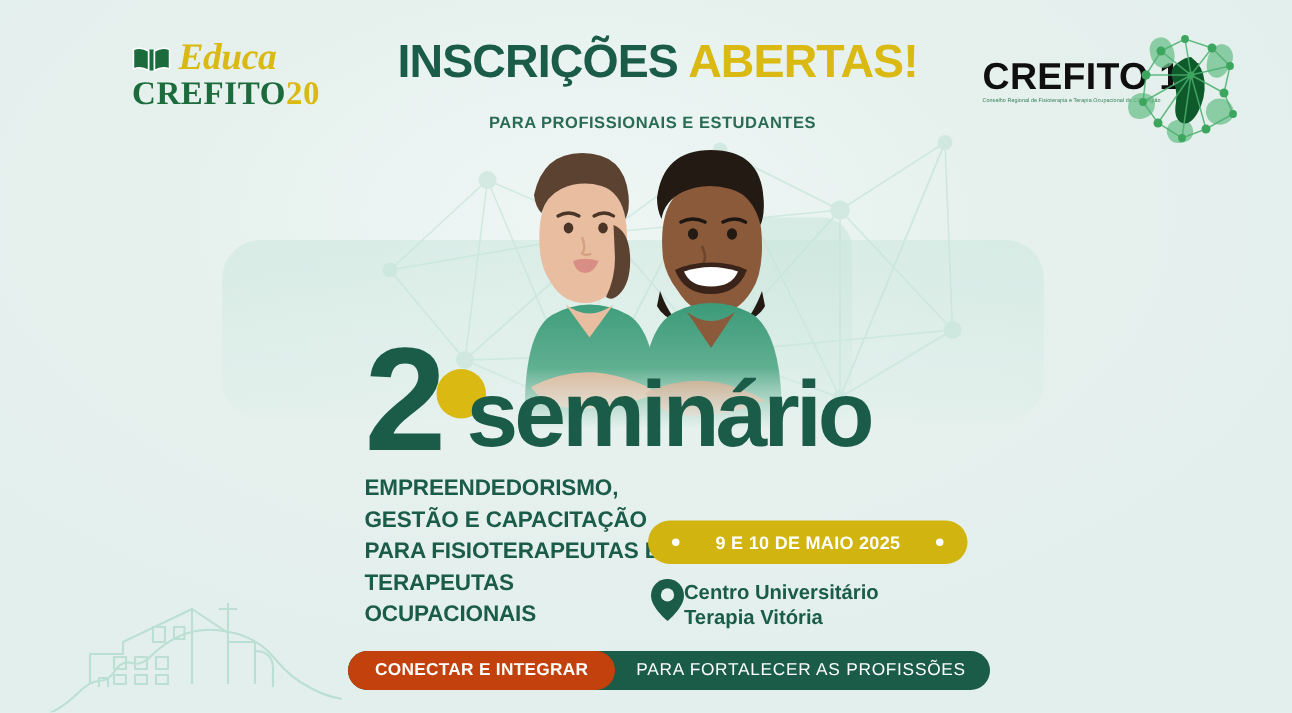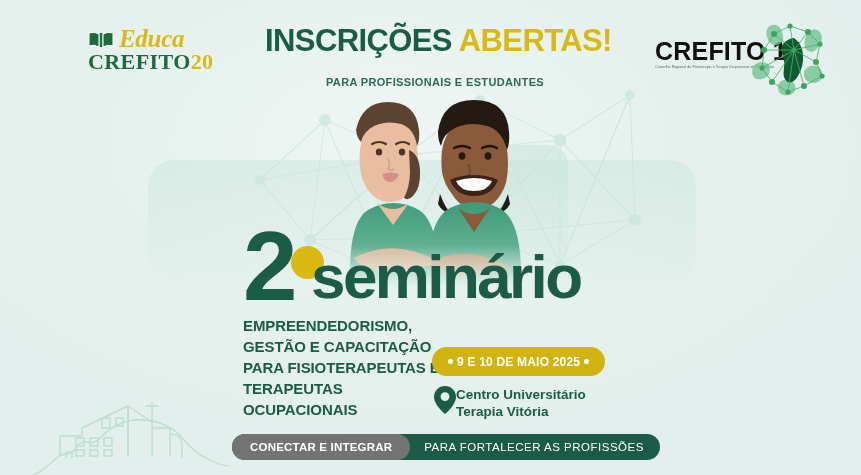--- a/index.html
+++ b/index.html
@@ -99,21 +99,21 @@
     position:absolute; left:243px; top:315px; width:205px;
     font-size:15px; font-weight:800; color:#1a5c47;
     line-height:21px; letter-spacing:-.1px;
   }
 
   
   .date-badge {
     position:absolute; left:432px; top:347px;
     height:29px; padding:0 16px;
     background:#d1b40f; border-radius:16px;
-    display:flex; align-items:center; gap:4px;
+    display:flex; align-items:center; gap:24px;
     font-size:12px; font-weight:800; color:#ffffff;
     letter-spacing:.2px;
   }
   .date-badge .bullet {
     width:5px; height:5px; border-radius:50%; background:#ffffff; flex:none;
   }
 
   
   .location {
     position:absolute; left:434px; top:386px;
@@ -124,21 +124,21 @@
     font-size:13.5px; font-weight:800; color:#1a5c47; line-height:17px;
   }
 
   
   .tagline {
     position:absolute; left:232px; top:434px;
     height:26px; background:#1a5c47; border-radius:13px;
     display:flex; align-items:center; padding-right:16px;
   }
   .tagline-gold {
-    height:26px; background:#737373; border-radius:13px;
+    height:26px; background:#c2410c; border-radius:13px;
     display:flex; align-items:center; padding:0 18px;
     font-size:11.5px; font-weight:800; color:#ffffff; letter-spacing:.2px;
   }
   .tagline-white {
     padding-left:14px;
     font-size:11.5px; font-weight:400; color:#ffffff; letter-spacing:.5px;
   }
 </style>
 </head>
 <body>

